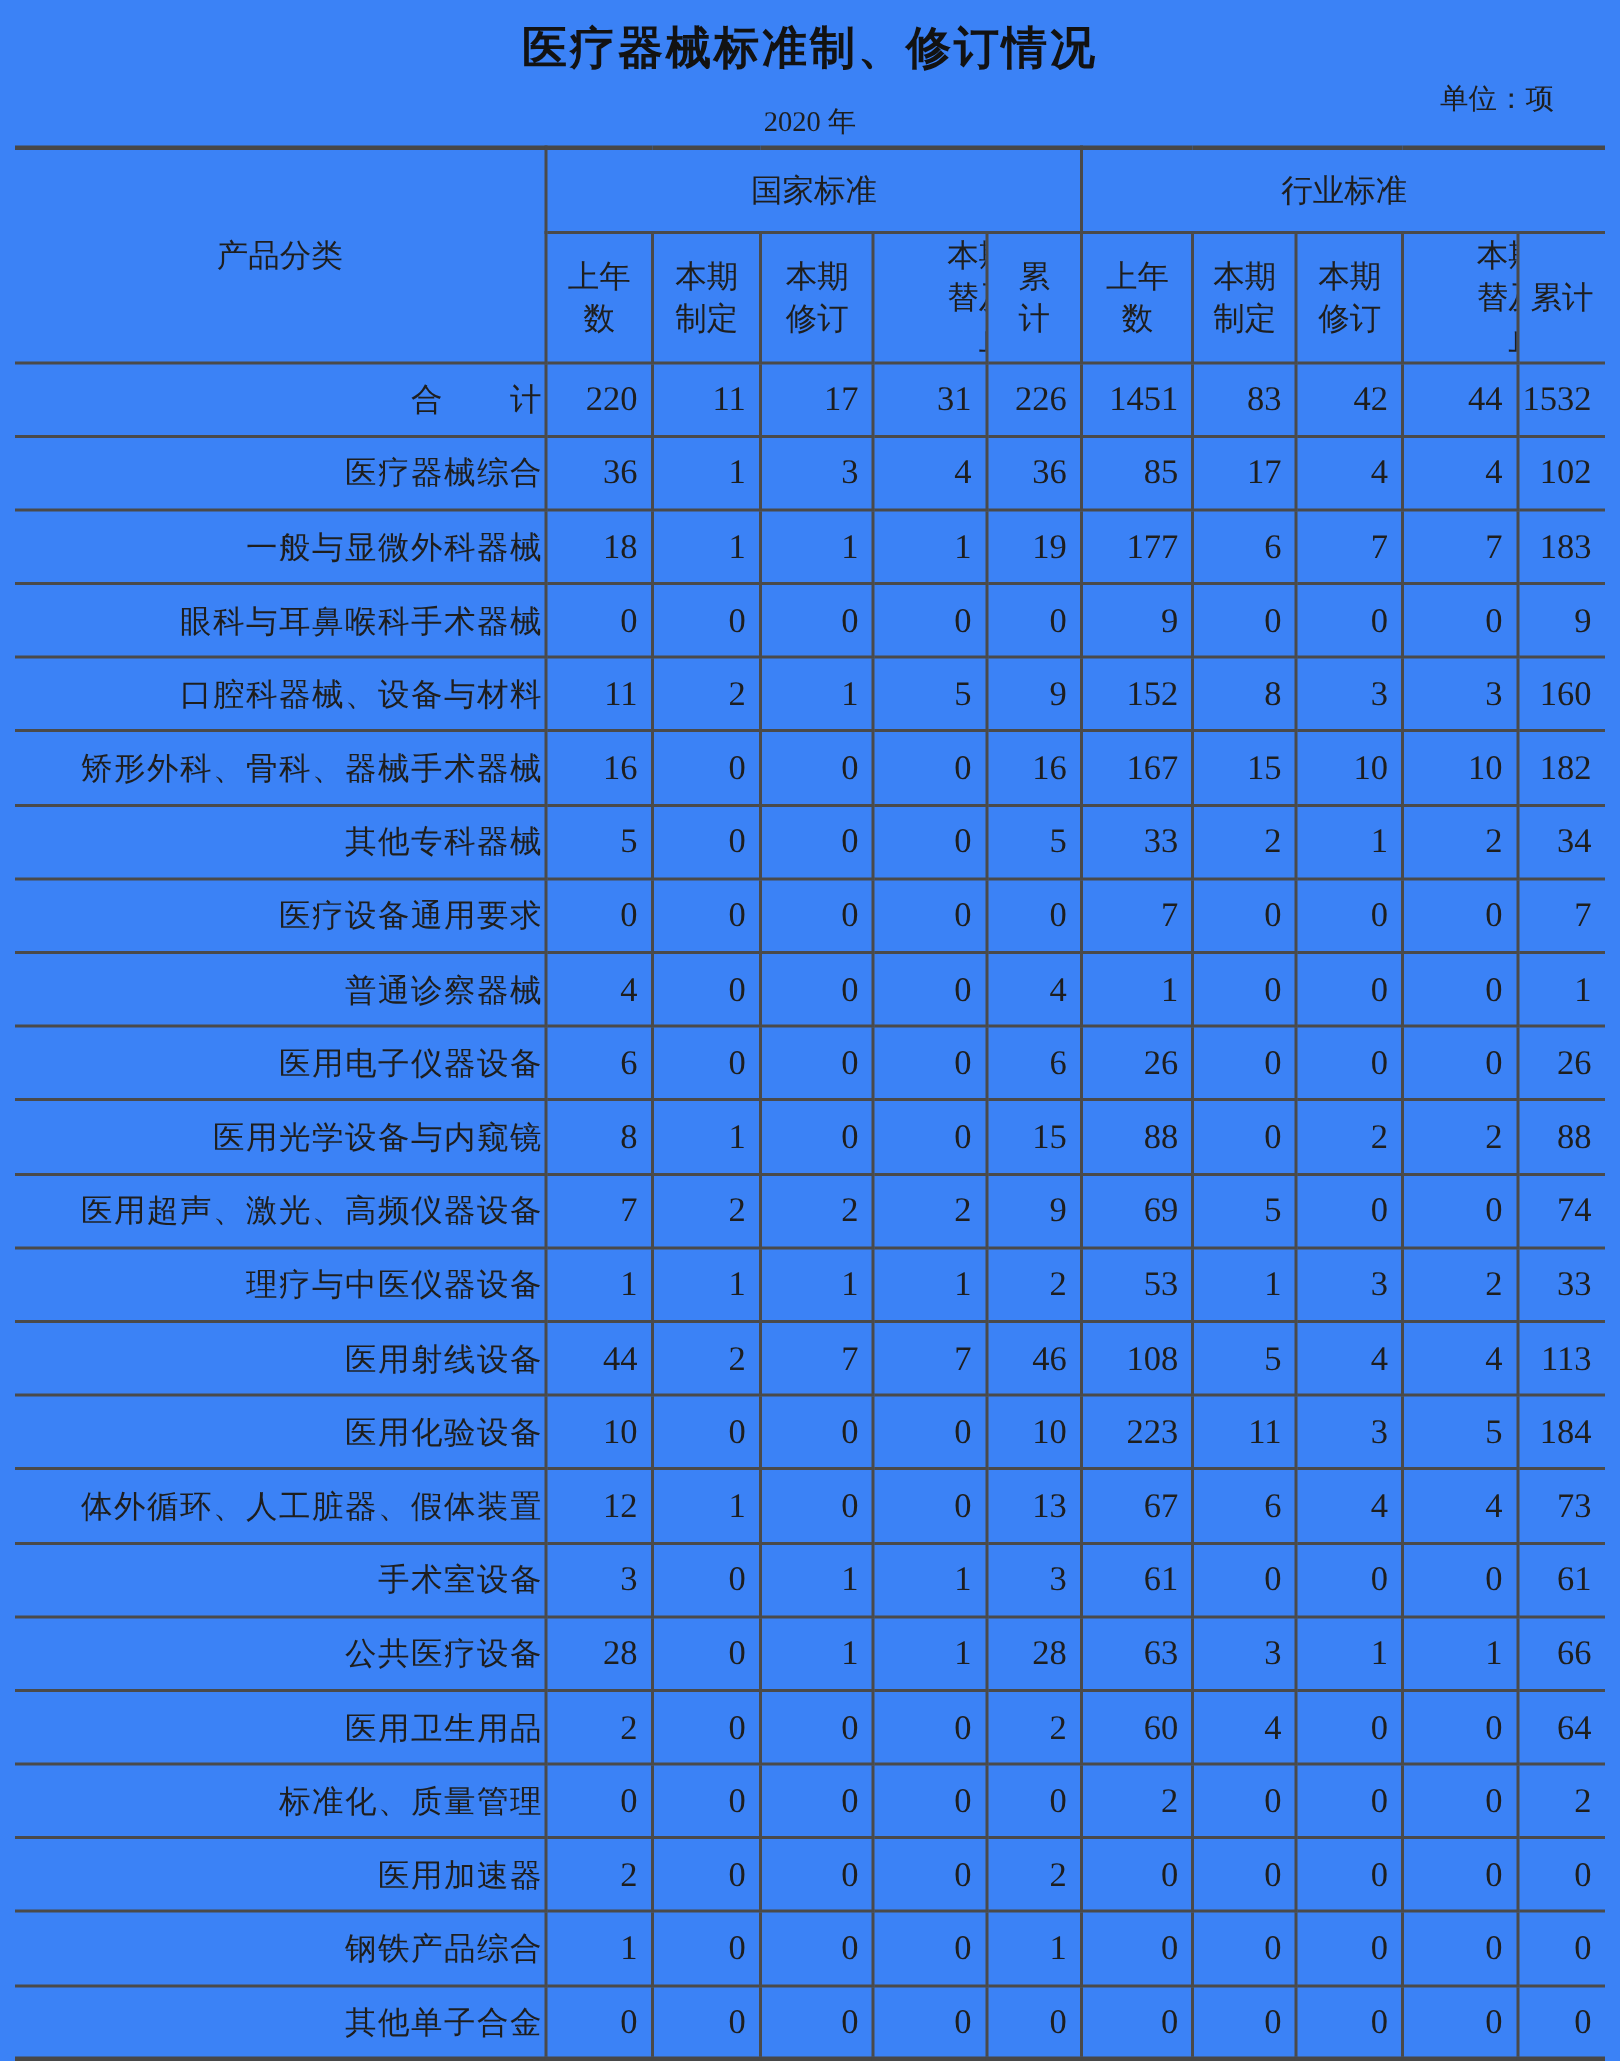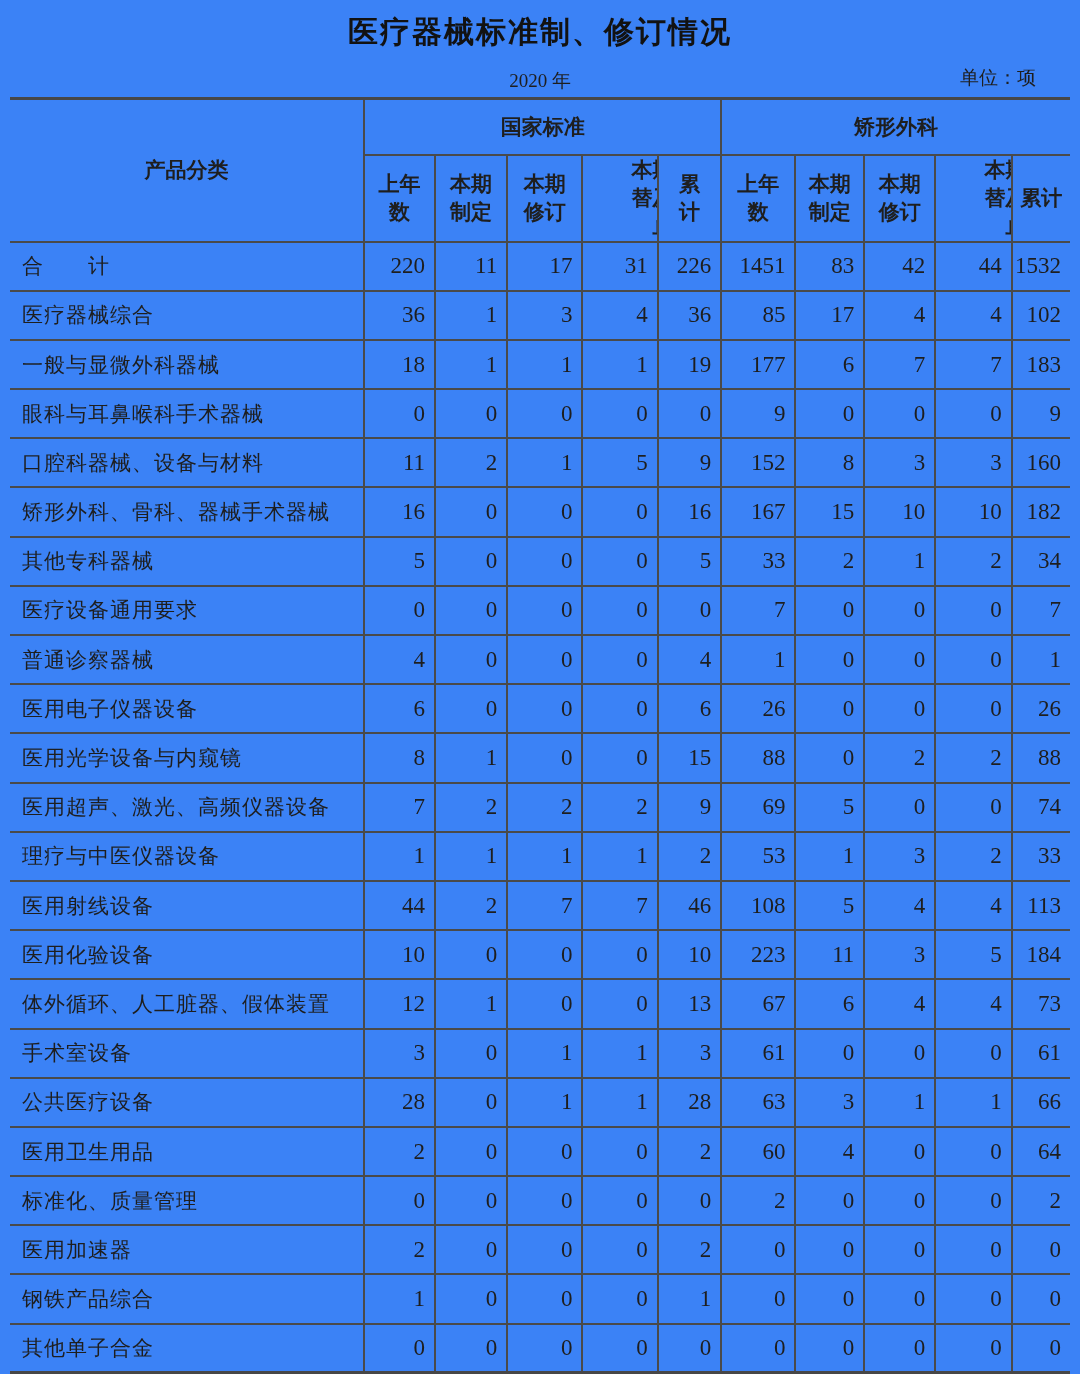--- a/index.html
+++ b/index.html
@@ -30,57 +30,57 @@
   }
   .caption-year {
     position: absolute;
     left: 50%;
     transform: translateX(-50%);
     bottom: 3px;
   }
   .caption-unit {
     position: absolute;
     right: 34px;
-    bottom: 6px;
+    bottom: 18px;
   }
   table.std-table {
     width: 1060px;
     margin: 0 10px;
     border-collapse: collapse;
     table-layout: fixed;
     border-top: 3px solid #474747;
     border-bottom: 3px solid #474747;
   }
   .std-table th, .std-table td {
     border: 2px solid #4a4a4a;
     vertical-align: middle;
     overflow: hidden;
   }
   .std-table tr > *:first-child { border-left: 0; }
   .std-table tr > *:last-child  { border-right: 0; }
   .std-table thead th {
-    font-weight: 700;
+    font-weight: 400;
     font-size: 21px;
     text-align: center;
     padding: 0 2px;
   }
   .std-table thead tr.group-row { height: 56px; }
   .std-table thead tr.sub-row   { height: 86px; }
   .std-table tbody tr { height: 49.2px; }
   .th-label {
     display: inline-block;
     word-break: break-all;
     line-height: 1.35;
     text-align: center;
   }
   .w1 .th-label { width: 1.2em; }
   .w2 .th-label { width: 2.2em; }
   .w3 .th-label { width: 3.2em; margin-left: 44px; }
   td.cat {
-    text-align: left;
+    text-align: right;
     padding-left: 12px;
     font-size: 21px;
     letter-spacing: 1px;
     white-space: nowrap;
   }
   td.num {
     text-align: right;
     padding-right: 9px;
     font-size: 23px;
   }
@@ -108,21 +108,21 @@
       <col style="width:7.0%">
         <col style="width:6.5%">
         <col style="width:6.7%">
         <col style="width:7.2%">
         <col style="width:5.5%">
     </colgroup>
     <thead>
       <tr class="group-row">
         <th rowspan="2">产品分类</th>
         <th colspan="5">国家标准</th>
-        <th colspan="5">矫形外科</th>
+        <th colspan="5">行业标准</th>
       </tr>
       <tr class="sub-row">
         <th class="w2"><span class="th-label">上年数</span></th>
         <th class="w2"><span class="th-label">本期制定</span></th>
         <th class="w2"><span class="th-label">本期修订</span></th>
         <th class="w3"><span class="th-label">本期代替及废止</span></th>
         <th class="w1"><span class="th-label">累计</span></th>
         <th class="w2"><span class="th-label">上年数</span></th>
         <th class="w2"><span class="th-label">本期制定</span></th>
         <th class="w2"><span class="th-label">本期修订</span></th>

